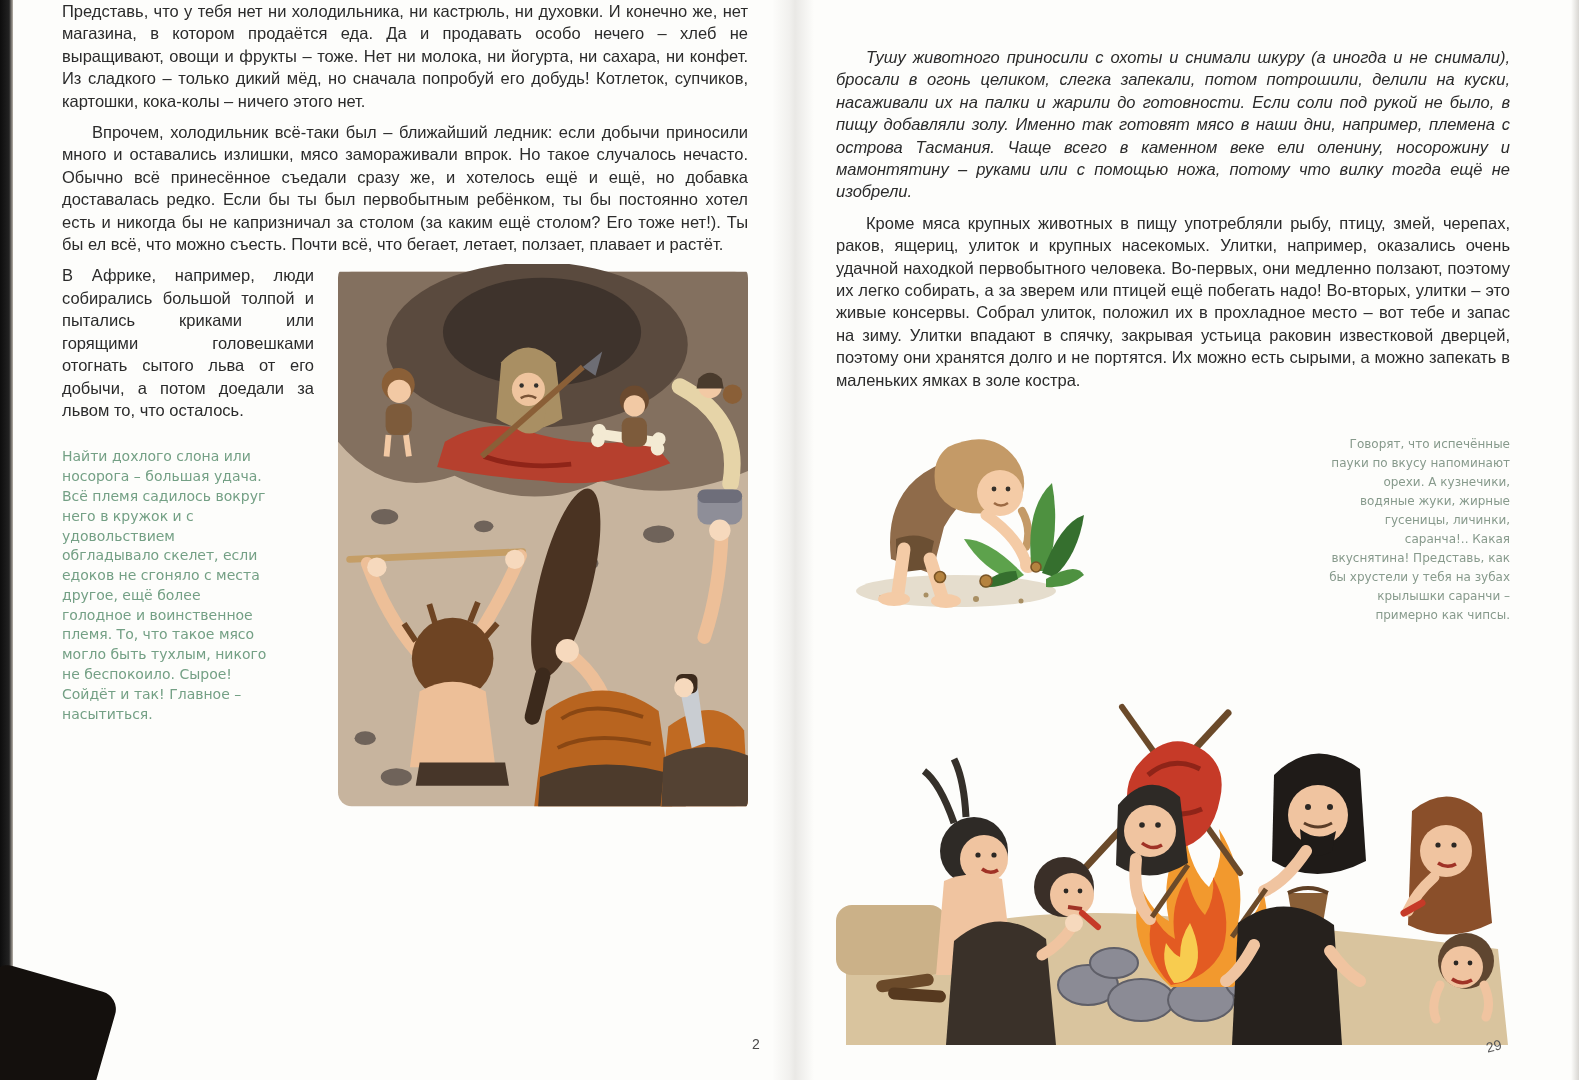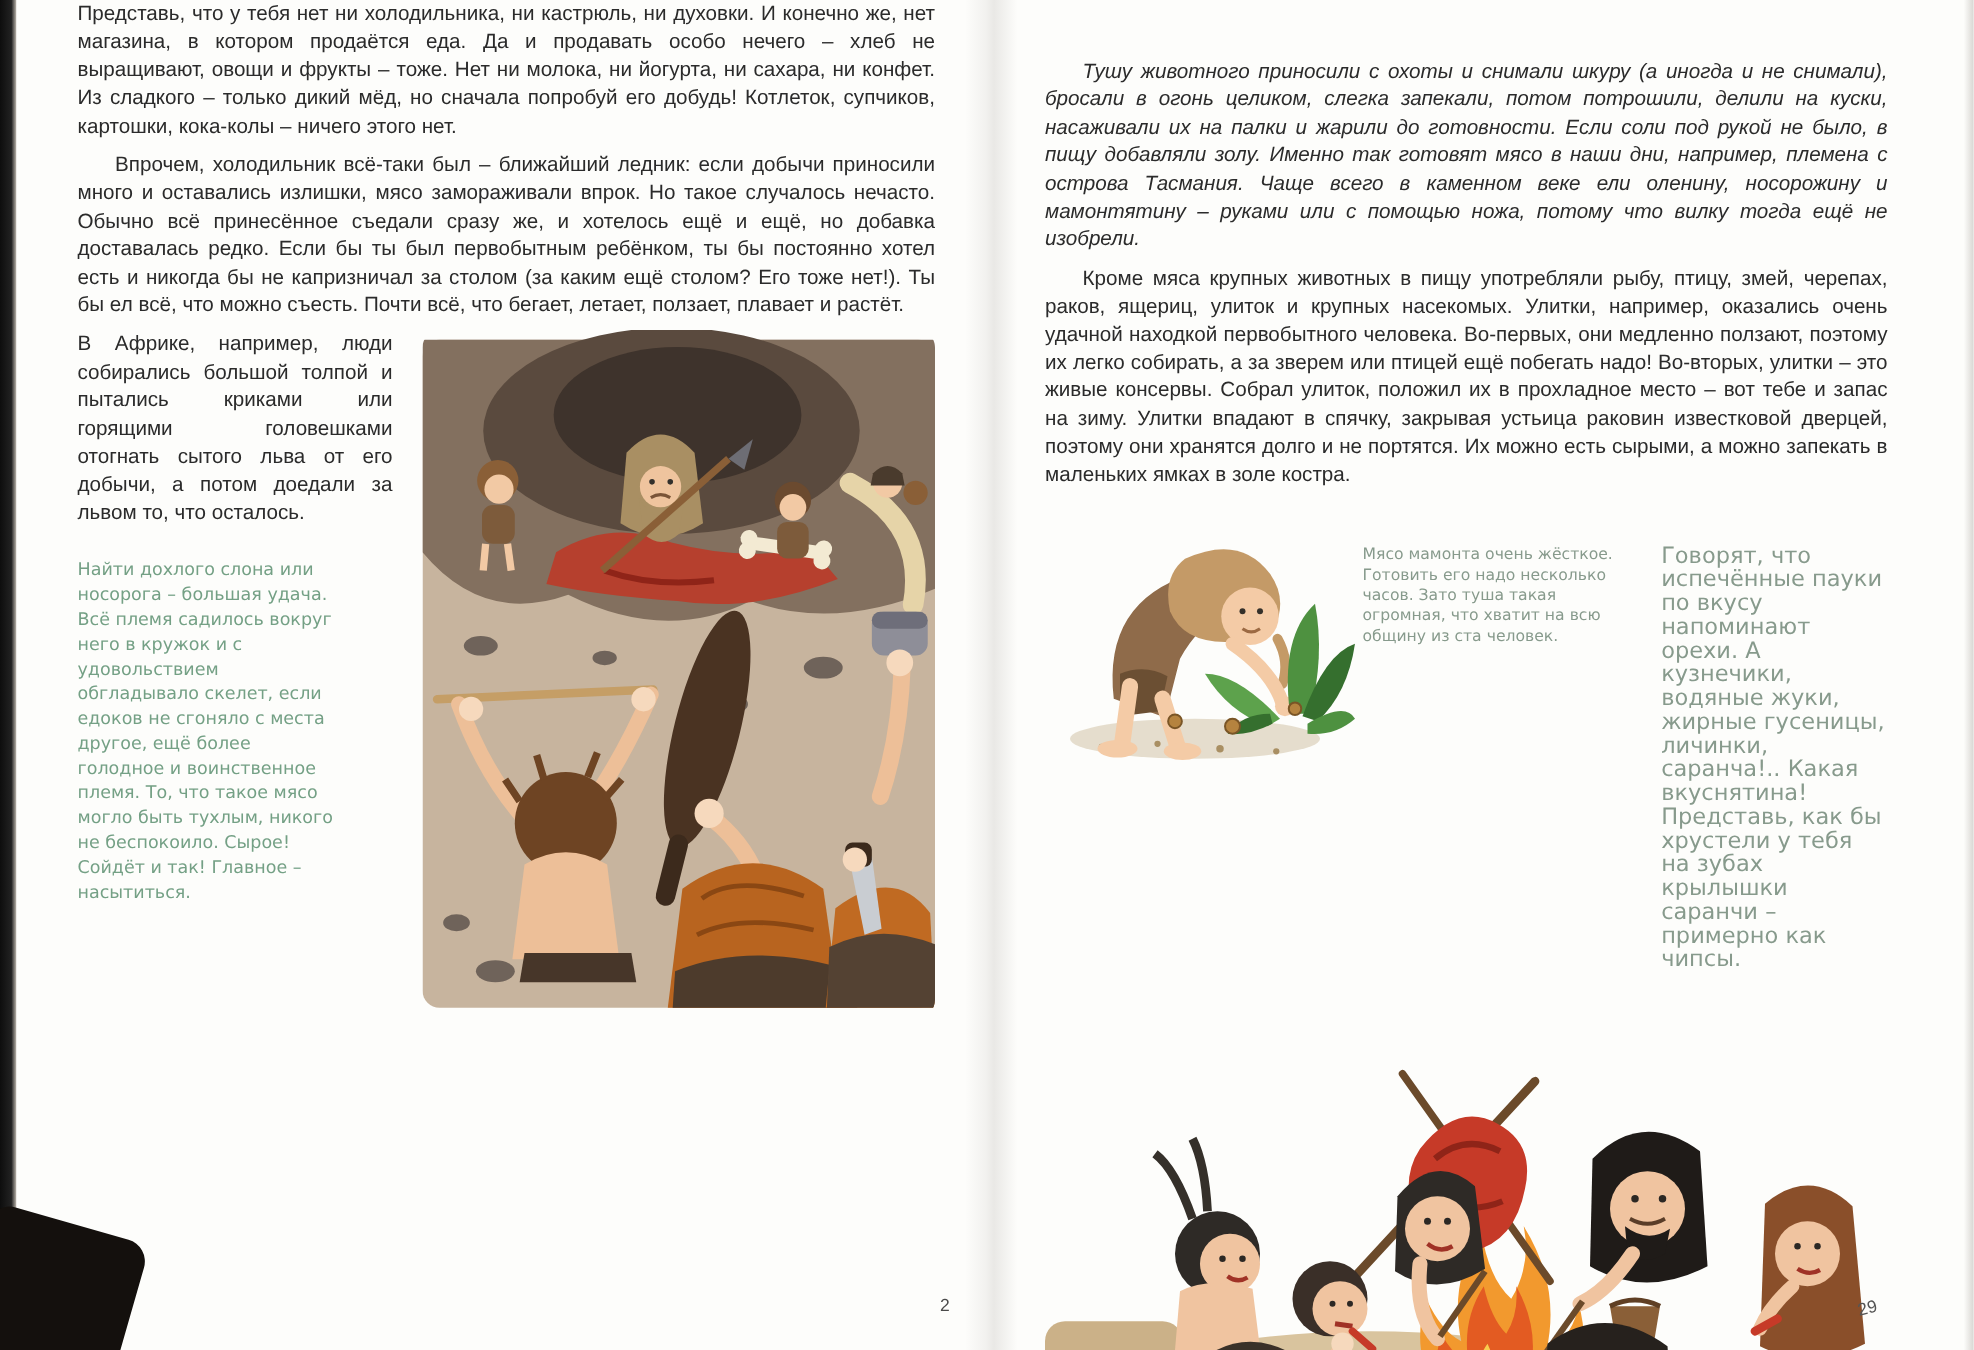--- a/index.html
+++ b/index.html
@@ -59,22 +59,23 @@
   .snail-illus{flex:0 0 248px;}
   .notes-col1{width:220px;margin-left:6px;color:var(--note-green-right);}
   .notes-col1 .note-sm{
     font-family:"DejaVu Sans",sans-serif;
     font-size:12.5px;line-height:16.4px;color:var(--note-green-right);
     margin-top:16px;
   }
   .notes-col2{width:182px;margin-left:20px;}
   .note-spiders{
     font-family:"DejaVu Sans",sans-serif;
-    font-size:18px;line-height:19px;color:var(--note-green-right);
+    font-size:12px;line-height:19px;color:var(--note-green-right);
     margin-top:16px;
+    text-align:right;
   }
   .campfire-wrap{margin-top:30px;}
 
   .pageno{position:absolute;font-size:14px;color:#4a4a4a;}
   .pageno-left{left:752px;top:1036px;}
   .pageno-right{left:1486px;top:1038px;transform:rotate(-14deg);color:#555;}
 </style>
 </head>
 <body>
 
@@ -237,21 +238,20 @@
         </g>
 
         <g stroke="#7a5526" stroke-width="1.6" fill="#b5833f">
           <circle cx="150" cy="162" r="6"></circle>
             <circle cx="200" cy="148" r="5"></circle>
             <circle cx="104" cy="158" r="5.5"></circle>
         </g>
       </svg>
 
       <div class="notes-col1">
-        <p class="note-sm">Мясо мамонта очень жёсткое. Готовить его надо несколько часов. Зато туша такая огромная, что хватит на всю общину из ста человек.</p>
       </div>
       <div class="notes-col2">
         <p class="note-spiders">Говорят, что испечённые пауки по вкусу напоминают орехи. А кузнечики, водяные жуки, жирные гусеницы, личинки, саранча!.. Какая вкуснятина! Представь, как бы хрустели у тебя на зубах крылышки саранчи – примерно как чипсы.</p>
       </div>
     </div>
 
     <div class="campfire-wrap">
       <svg class="illus" width="672" height="390" viewBox="0 0 672 390">
         <path d="M10 300 q160 -55 330 -38 q180 14 322 32 l10 96 h-662 Z" fill="#d9c49e"></path>
         <rect x="0" y="250" width="110" height="70" rx="16" fill="#cbb188"></rect>

